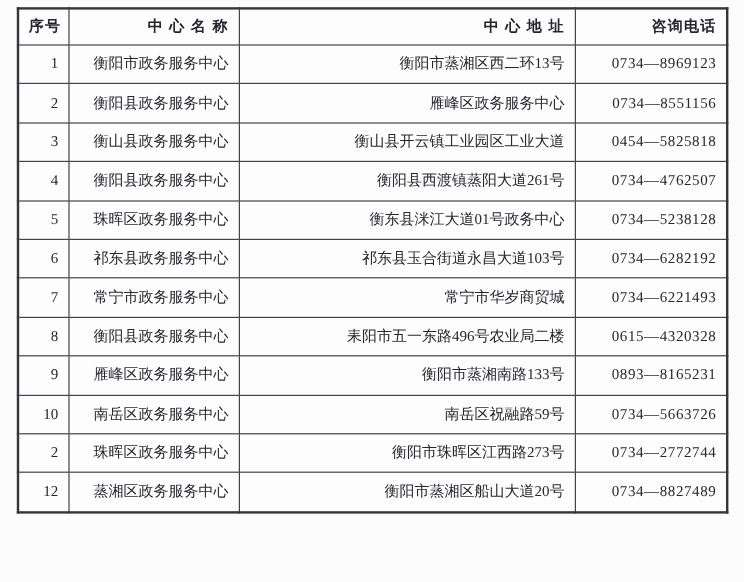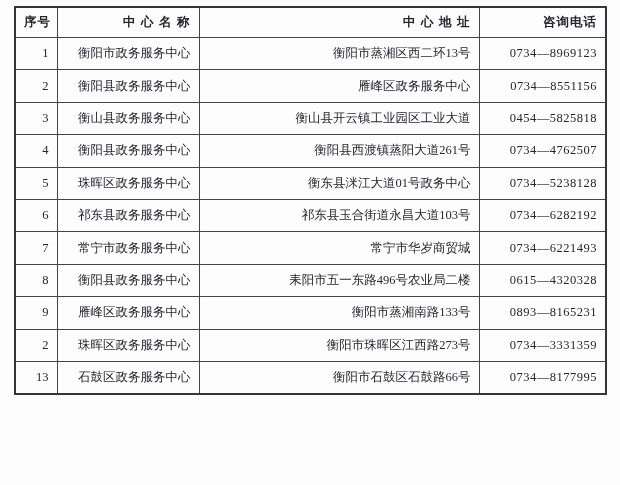--- a/index.html
+++ b/index.html
@@ -133,30 +133,36 @@
     <td class="c-phone">0615—4320328</td>
   </tr>
 
   <tr>
     <td class="c-idx">9</td>
     <td class="c-name">雁峰区政务服务中心</td>
     <td class="c-addr">衡阳市蒸湘南路133号</td>
     <td class="c-phone">0893—8165231</td>
   </tr>
 
+  <tr>
+    <td class="c-idx">10</td>
+    <td class="c-name">南岳区政务服务中心</td>
+    <td class="c-addr">南岳区祝融路59号</td>
+    <td class="c-phone">0734—5663726</td>
+  </tr>
 
   <tr>
     <td class="c-idx">2</td>
     <td class="c-name">珠晖区政务服务中心</td>
     <td class="c-addr">衡阳市珠晖区江西路273号</td>
-    <td class="c-phone">0734—3331359</td>
+    <td class="c-phone">0734—2772744</td>
   </tr>
 
+  <tr>
+    <td class="c-idx">12</td>
+    <td class="c-name">蒸湘区政务服务中心</td>
+    <td class="c-addr">衡阳市蒸湘区船山大道20号</td>
+    <td class="c-phone">0734—8827489</td>
+  </tr>
 
-  <tr>
-    <td class="c-idx">13</td>
-    <td class="c-name">石鼓区政务服务中心</td>
-    <td class="c-addr">衡阳市石鼓区石鼓路66号</td>
-    <td class="c-phone">0734—8177995</td>
-  </tr>
 </tbody>
   </table>
 </div>
 
 </body></html>

